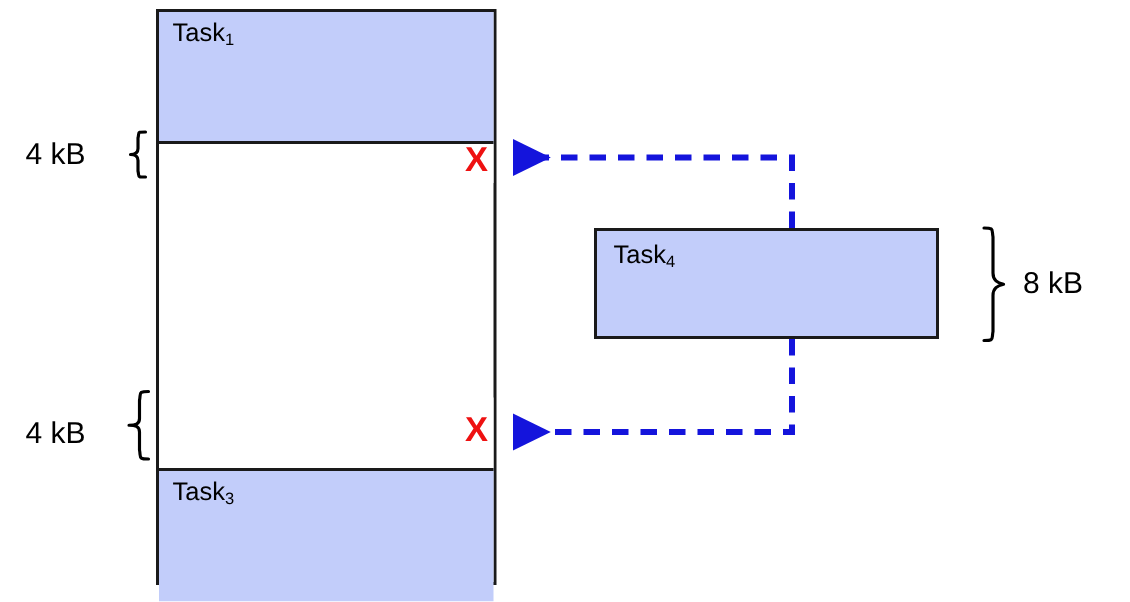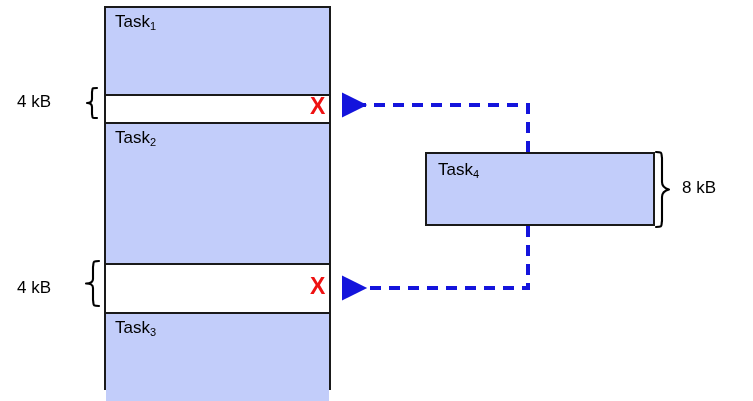--- a/index.html
+++ b/index.html
@@ -65,29 +65,29 @@
     font-size: 23px;
     font-weight: bold;
     color: #ee1111;
     font-family: "Liberation Sans", sans-serif;
     line-height: 1;
     user-select: none;
   }
   
   .size-label {
     position: absolute;
-    font-size: 17px;
+    font-size: 20px;
     color: #000000;
     white-space: nowrap;
   }
   .brace-svg { position: absolute; }
   
   .task4-box {
     position: absolute;
-    left: 425px;
+    left: 396px;
     top: 152px;
     width: 230px;
     height: 74px;
     background: #c2cdfa;
     border: 2px solid #1a1a1a;
     box-sizing: border-box;
     z-index: 6;
   }
   
   .arrow-layer {
@@ -104,23 +104,20 @@
 <div id="canvas">
 
   <div class="mem-column">
 
     <div class="mem-block no-top" style="top:0px; height:88px;">
       <span class="block-label"><span>Task</span><sub>1</sub></span>
     </div>
 
     <div class="mem-gap" style="top:88px; height:26px;"></div>
 
-    <div class="mem-block" style="top:114px; height:143px;">
-      <span class="block-label"><span>Task</span><sub>2</sub></span>
-    </div>
 
     <div class="mem-gap" style="top:257px; height:47px;"></div>
 
     <div class="mem-block no-bottom" style="top:304px; height:97px;">
       <span class="block-label"><span>Task</span><sub>3</sub></span>
     </div>
   </div>
 
   <div class="x-mark" style="left:310px; top:95px;">X</div>
   <div class="x-mark" style="left:310px; top:275px;">X</div>

